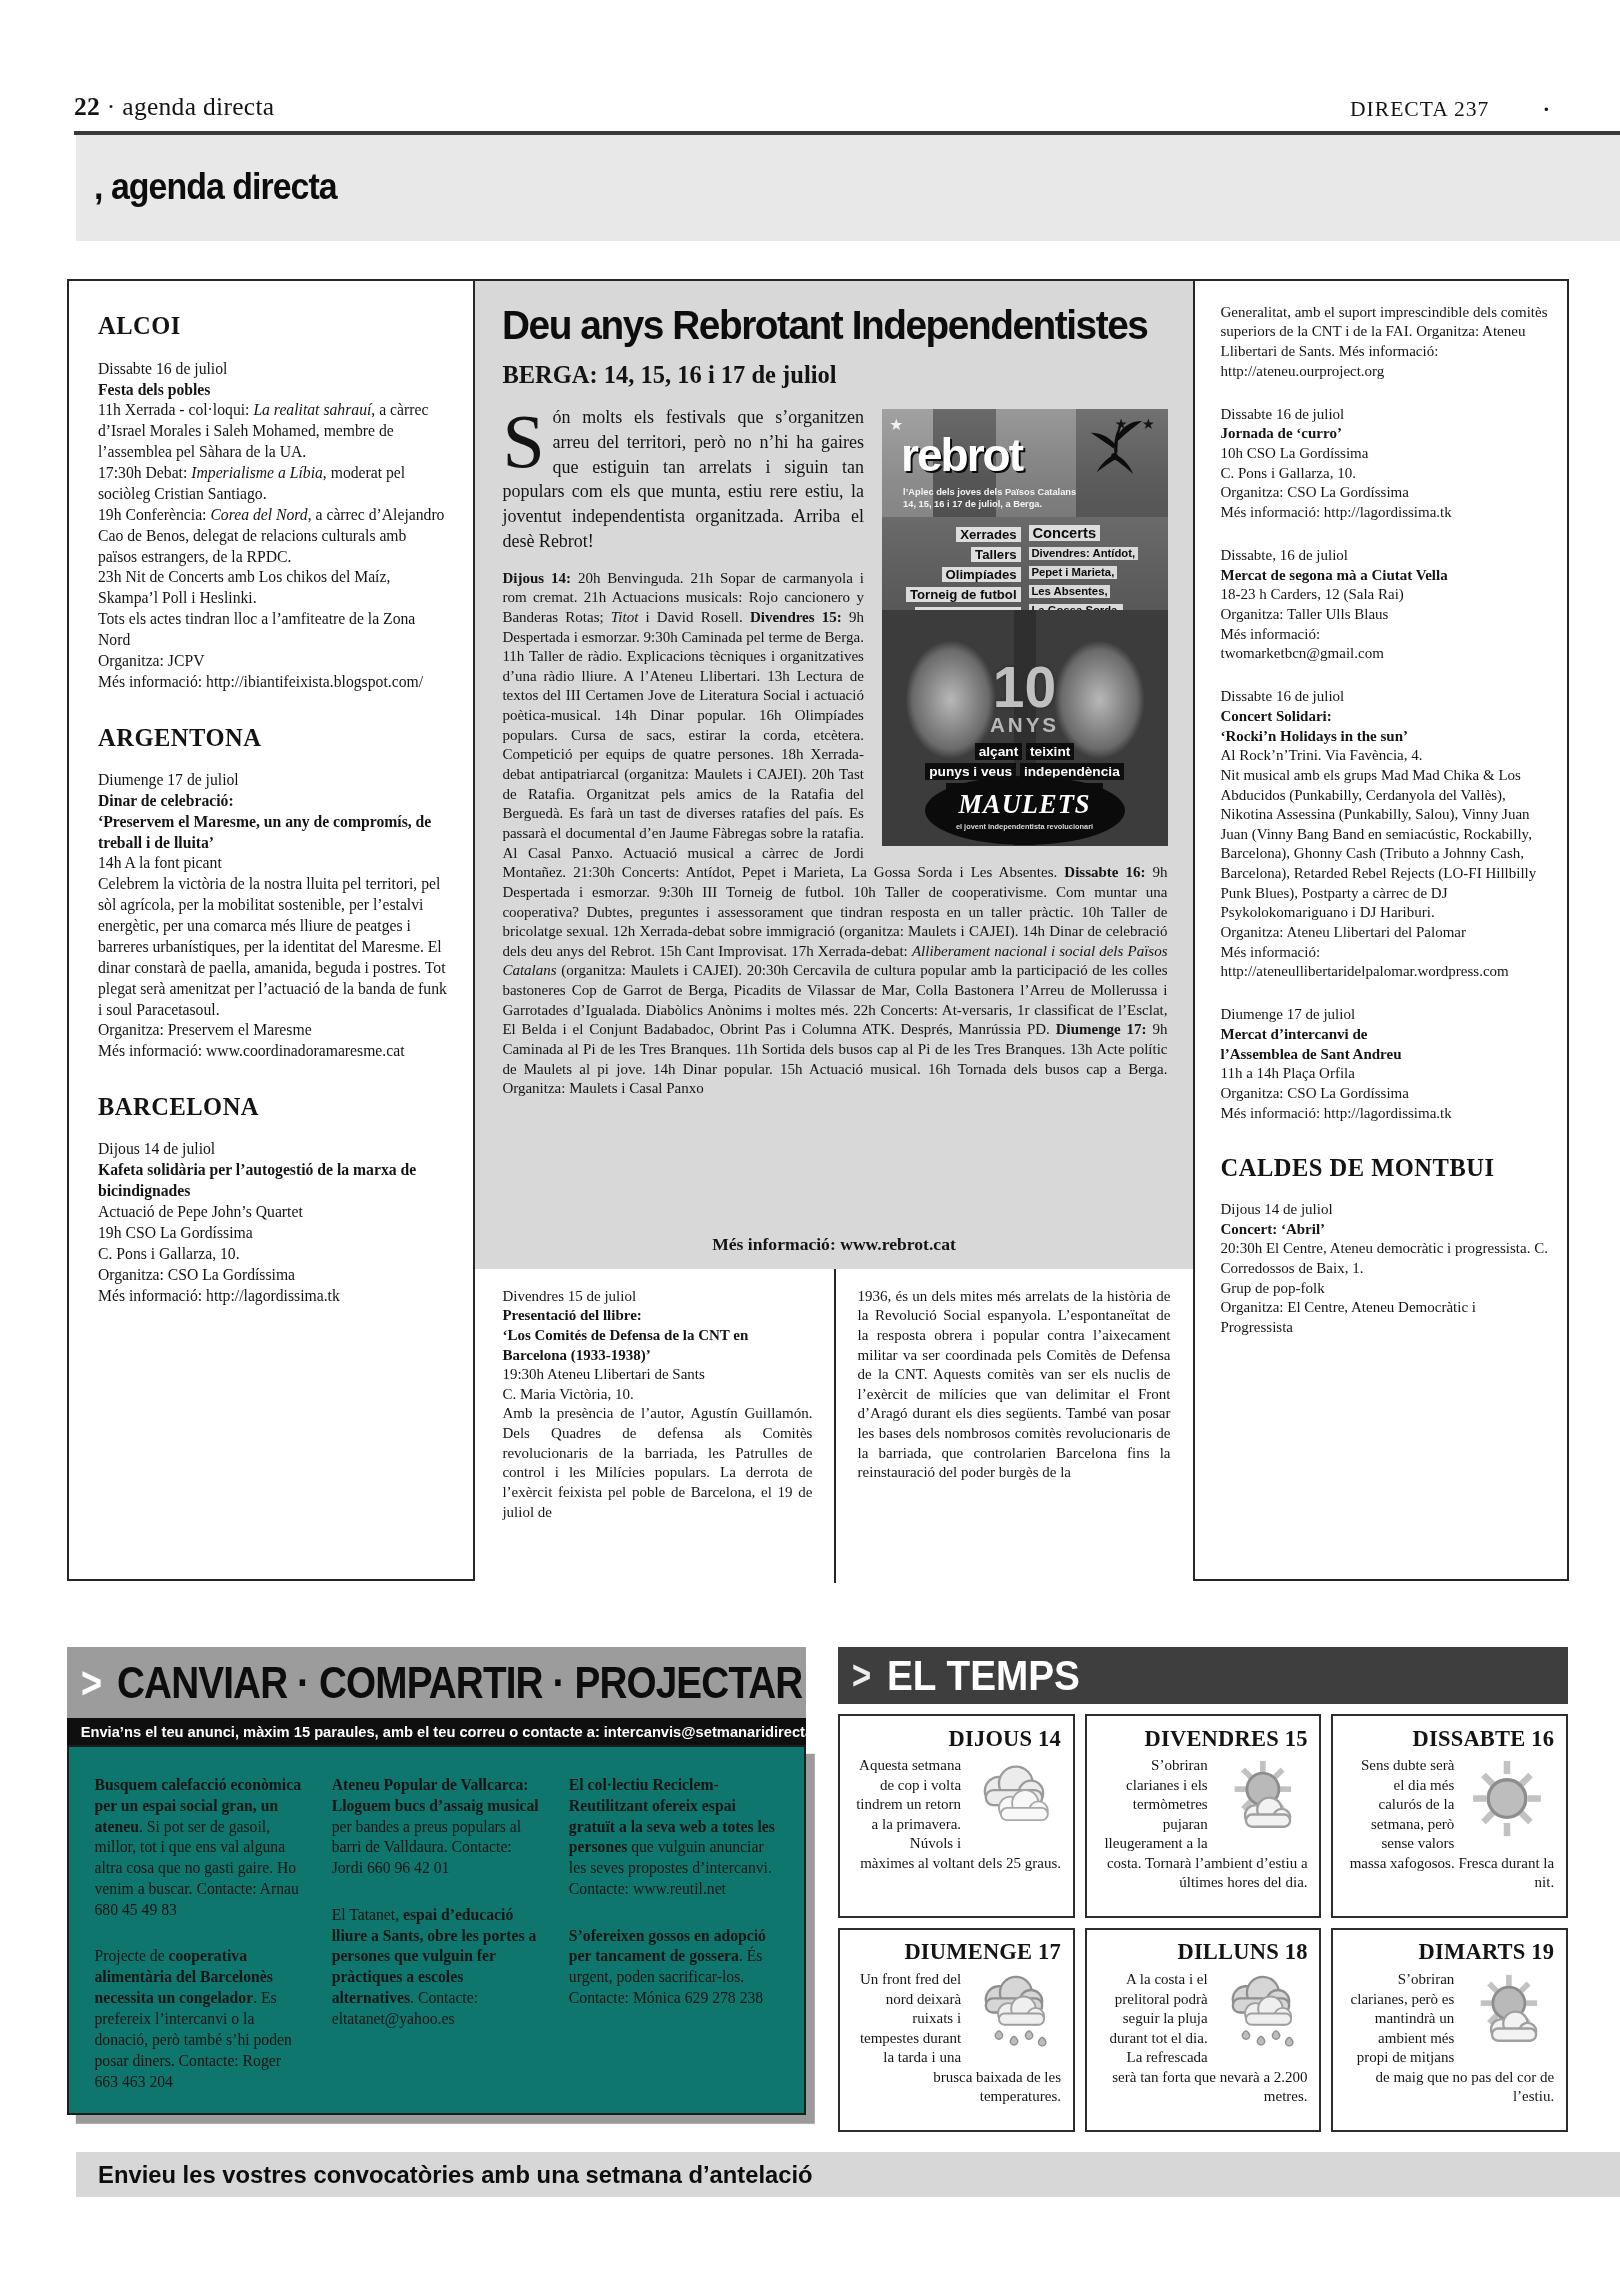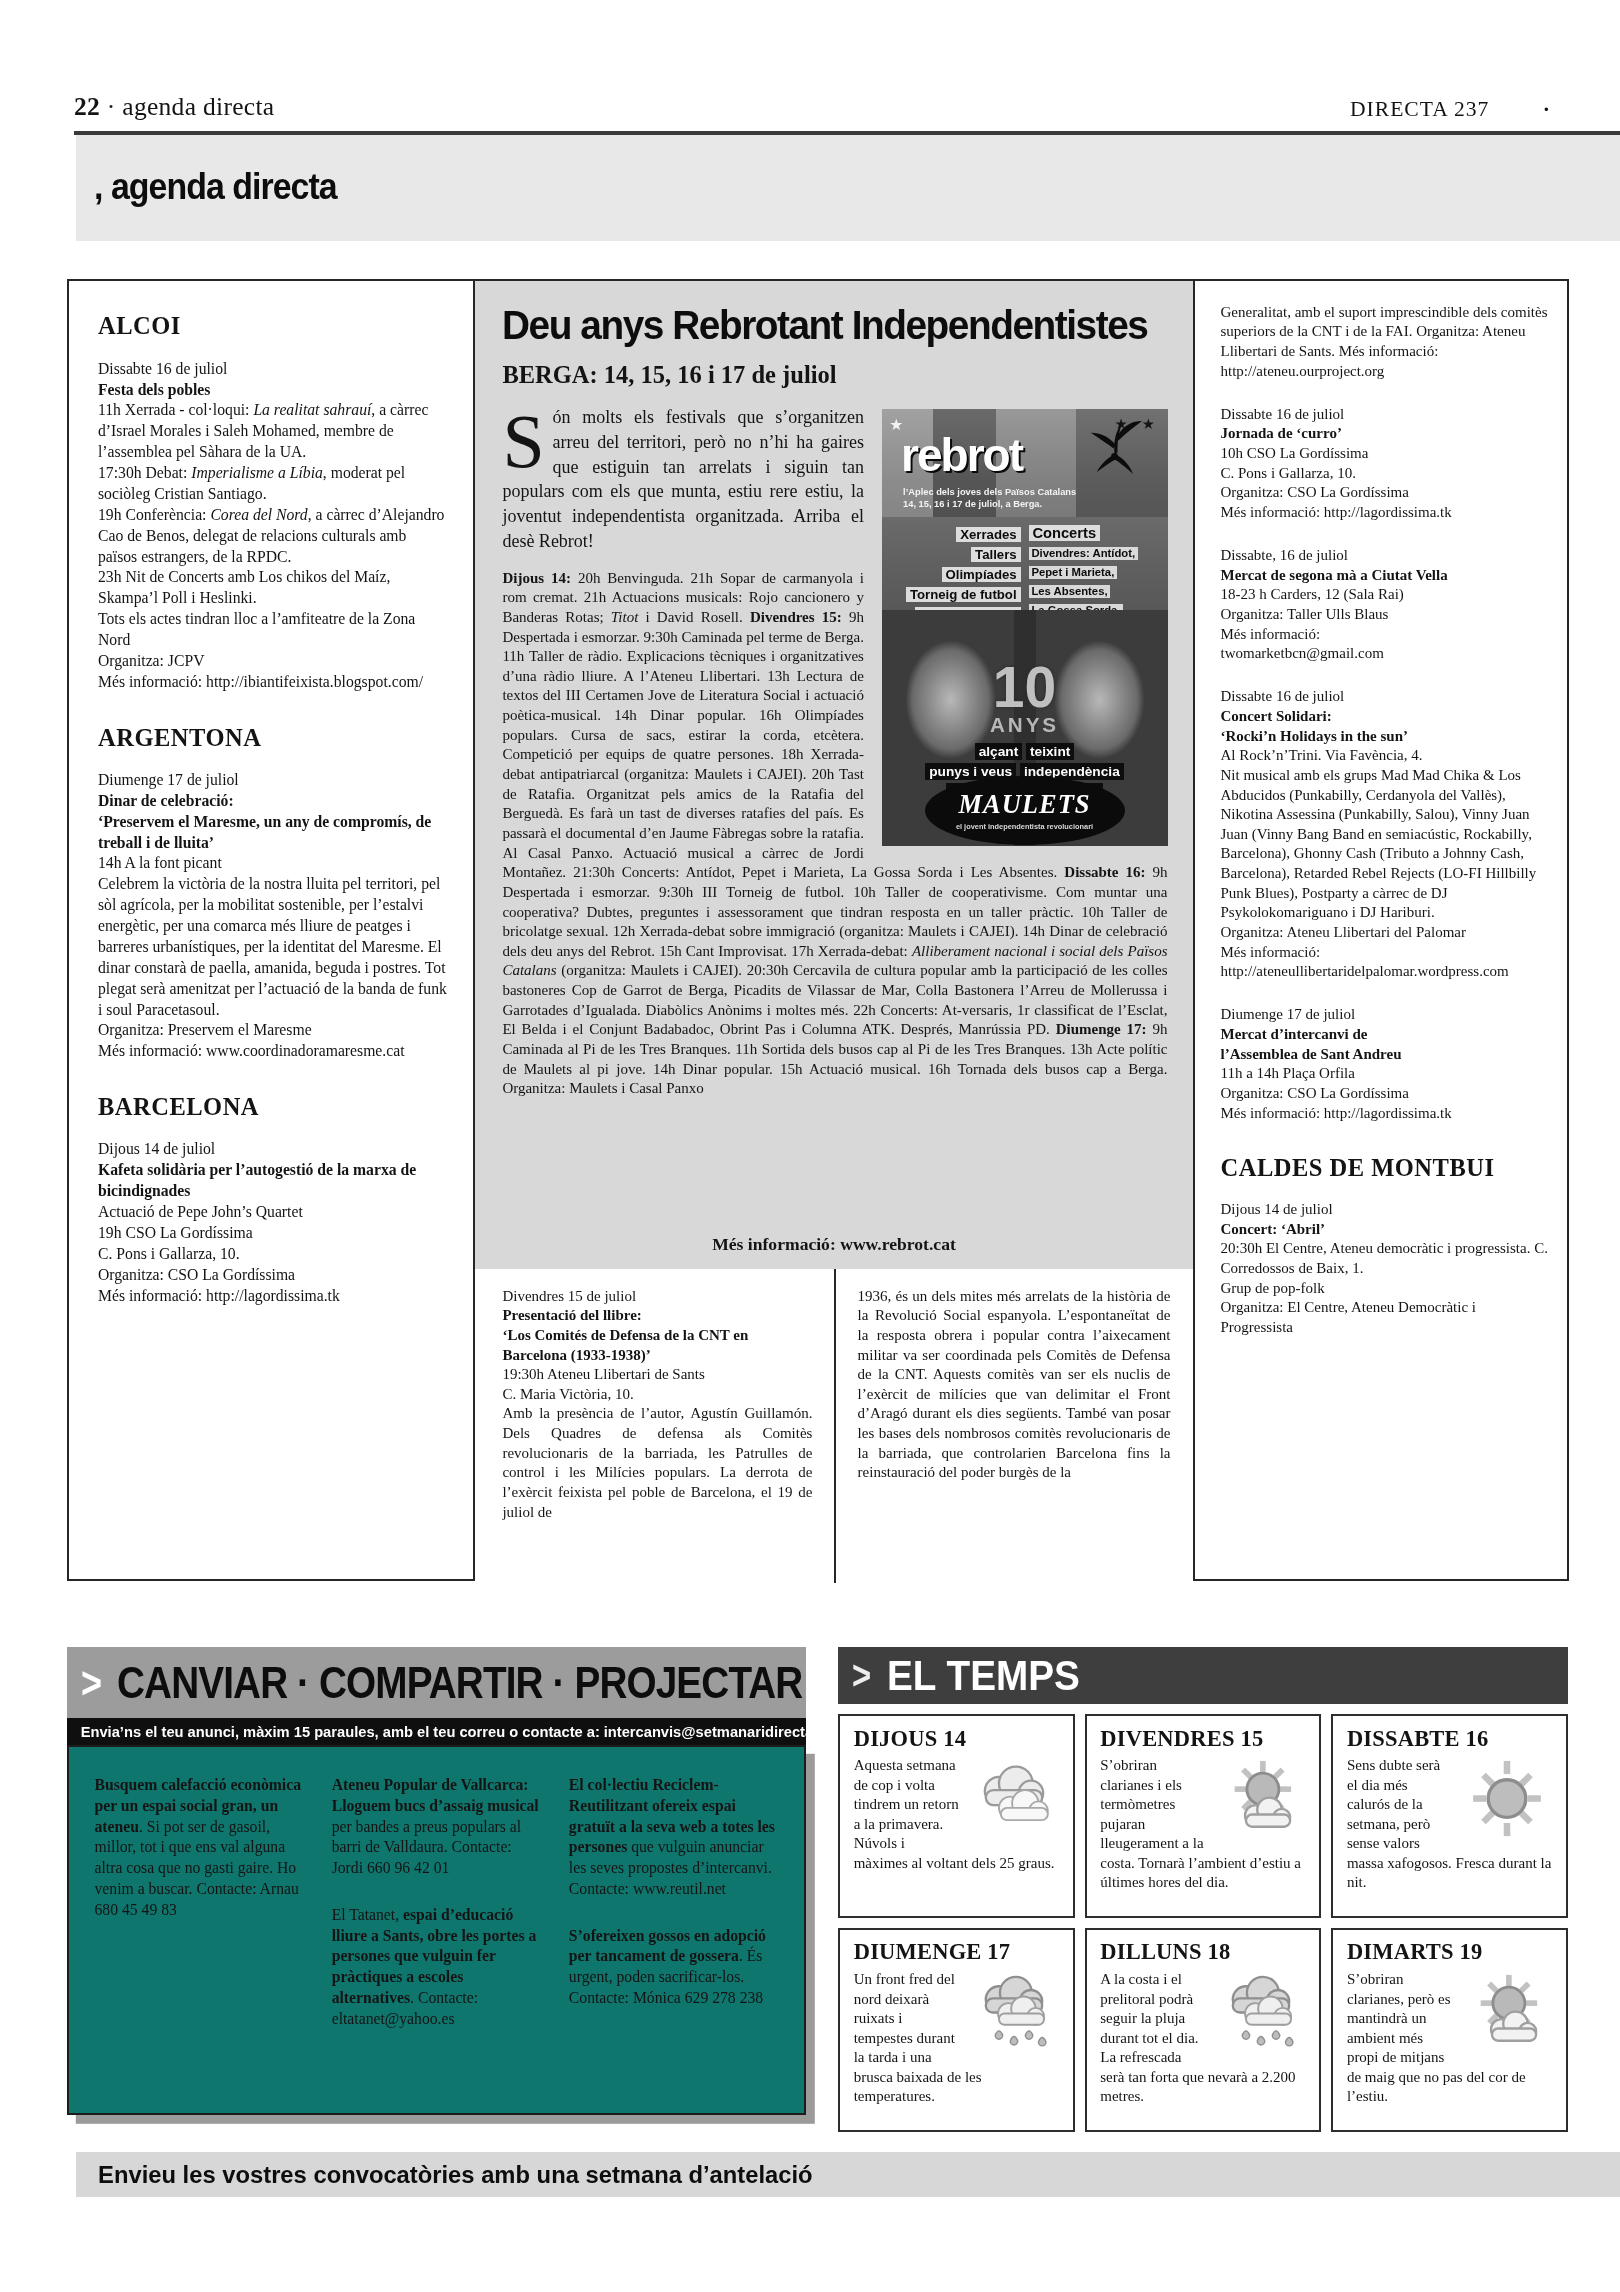--- a/index.html
+++ b/index.html
@@ -123,21 +123,21 @@
   .ad { margin-bottom:25.5px; }
 
   
   .wx { position:absolute; left:838px; top:1647px; width:730px; }
   .wx-head { height:57px; background:#3e3e3e; display:flex; align-items:center; padding-left:13.7px; }
   .wx-chev { color:#ededed; font-family:"Liberation Sans", sans-serif; font-weight:700; font-size:41px;
              transform:scaleX(.8); transform-origin:left; margin-right:11.8px; }
   .wx-title { color:#fff; font-family:"Liberation Sans", sans-serif; font-weight:700; font-size:43px;
               letter-spacing:0; transform:scaleX(.9); transform-origin:left; white-space:nowrap; }
   .wx-grid { margin-top:9.8px; display:grid; grid-template-columns:repeat(3,1fr);
-             grid-auto-rows:204px; gap:9.8px; }
+             grid-auto-rows:204px; gap:9.8px;text-align:right; }
   .wx-box { background:#fff; border:2.9px solid #2d2d2d; padding:9.8px 11.8px 0 13.7px; overflow:hidden; }
   .wx-day { font-weight:700; font-size:22.5px; letter-spacing:0.2px; }
   .wx-text { font-size:15px; line-height:1.3; margin-top:4.9px; }
   .wx-ic { float:right; width:94px; height:82px; margin:2px 0 3.9px 5.9px; }
 
   
   .footer { position:absolute; left:76px; top:2152px; width:1544px; height:45px; background:#d7d7d7;
             display:flex; align-items:center; justify-content:flex-start; padding-right:110px; }
   .footer span { font-family:"Liberation Sans", sans-serif; font-weight:700; font-size:24.5px;
                  transform:scaleX(.97); transform-origin:right; color:#0d0d0d; white-space:nowrap; }
@@ -328,20 +328,21 @@
       <span class="cls-chev">&gt;</span>
       <span class="cls-title">CANVIAR · COMPARTIR · PROJECTAR</span>
     </div>
     <div class="cls-note">
       <span>Envia’ns el teu anunci, màxim 15 paraules, amb el teu correu o contacte a:</span>
       <span class="mail">intercanvis@setmanaridirecta.info</span>
     </div>
     <div class="cls-box">
       <div class="cls-col">
         <div class="ad"><span class="b">Busquem calefacció econòmica per un espai social gran, un ateneu</span><span>. Si pot ser de gasoil, millor, tot i que ens val alguna altra cosa que no gasti gaire. Ho venim a buscar. Contacte: Arnau 680 45 49 83</span></div>
+        <div class="ad"><span>Projecte de </span><span class="b">cooperativa alimentària del Barcelonès necessita un congelador</span><span>. Es prefereix l’intercanvi o la donació, però també s’hi poden posar diners. Contacte: Roger 663 463 204</span></div>
       </div>
       <div class="cls-col">
         <div class="ad"><span class="b">Ateneu Popular de Vallcarca: Lloguem bucs d’assaig musical</span><span> per bandes a preus populars al barri de Valldaura. Contacte: Jordi 660 96 42 01</span></div>
         <div class="ad"><span>El Tatanet, </span><span class="b">espai d’educació lliure a Sants, obre les portes a persones que vulguin fer pràctiques a escoles alternatives</span><span>. Contacte: eltatanet@yahoo.es</span></div>
       </div>
       <div class="cls-col">
         <div class="ad"><span class="b">El col·lectiu Reciclem-Reutilitzant ofereix espai gratuït a la seva web a totes les persones</span><span> que vulguin anunciar les seves propostes d’intercanvi. Contacte: www.reutil.net</span></div>
         <div class="ad"><span class="b">S’ofereixen gossos en adopció per tancament de gossera</span><span>. És urgent, poden sacrificar-los. Contacte: Mónica 629 278 238</span></div>
       </div>
     </div>

